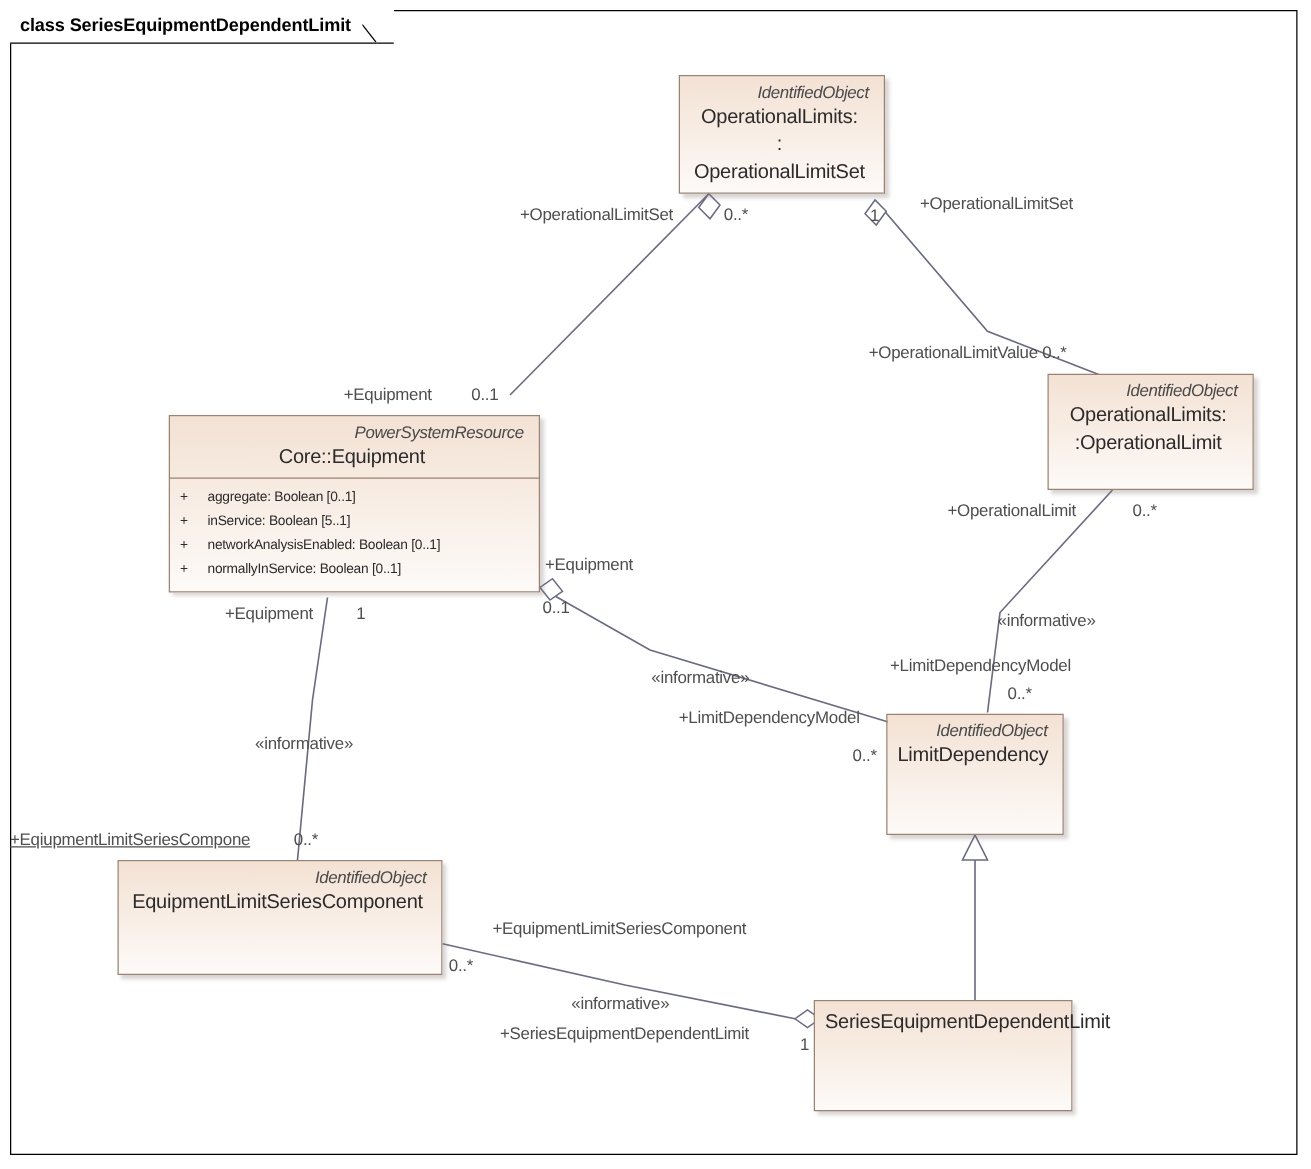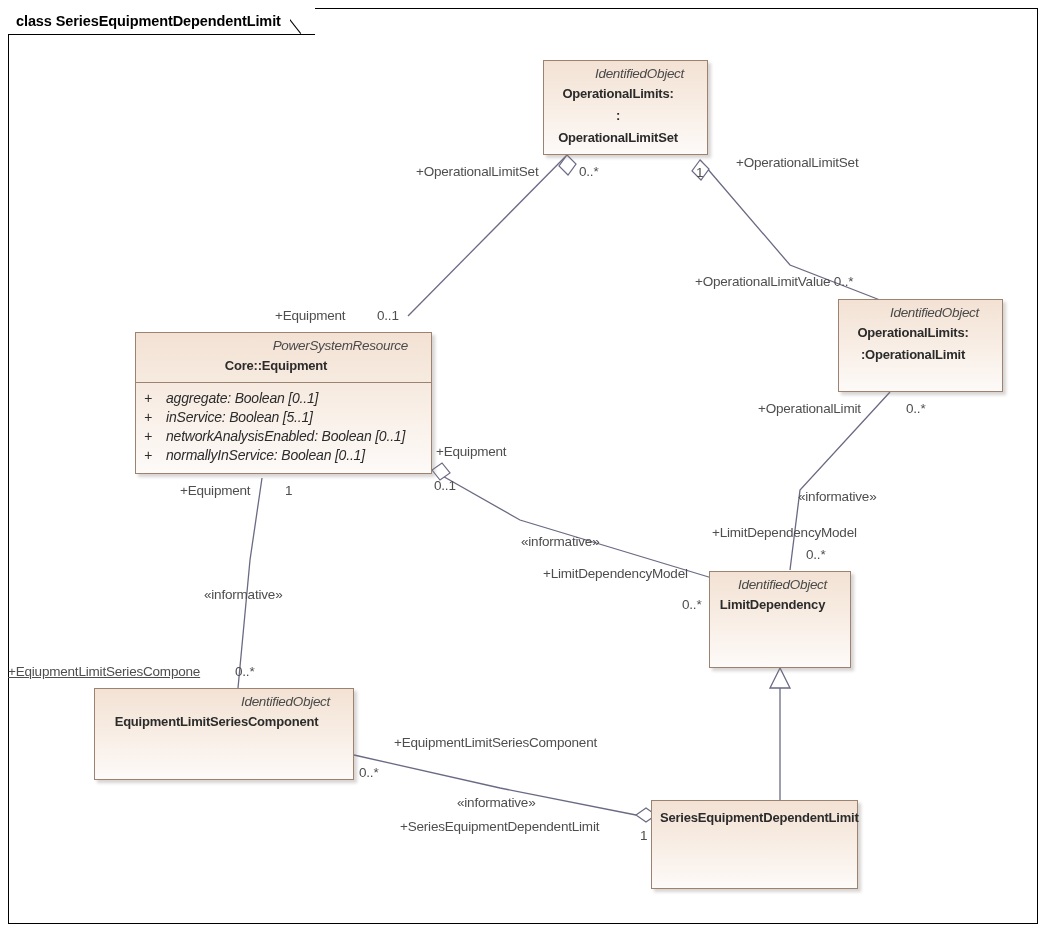--- a/index.html
+++ b/index.html
@@ -88,51 +88,50 @@
   
   .uml-class {
     position: absolute;
     box-sizing: border-box;
     border: 1px solid #9b8271;
     background: linear-gradient(to bottom, #f3e2d4 0%, #f7ebe1 40%, #fdfaf8 100%);
     box-shadow: 3px 3px 3px rgba(130,120,115,0.32);
     z-index: 3;
   }
   .uml-class .hdr {
-    padding: 5px 23px 6px 8px;
+    padding: 5px 12px 6px 8px;
     text-align: center;
   }
   .uml-class .stereo {
     font-style: italic;
     font-size: 13.5px;
     color: #4a4a4a;
     text-align: right;
     line-height: 16px;
     letter-spacing: -0.3px;
     white-space: nowrap;
   }
   .uml-class .cname {
-    font-size: 13px;
-    font-weight: bold;
+    font-size: 16px;
+    font-weight: normal;
     color: #2b2b2b;
     line-height: 21px;
     letter-spacing: -0.2px;
     margin-top: 1px;
   }
   .uml-class .attrs {
     border-top: 1px solid #9b8271;
     padding: 6px 6px 7px 8px;
   }
   .uml-class .attr {
-    font-size: 14px;
+    font-size: 11px;
     color: #2b2b2b;
     line-height: 19px;
     white-space: nowrap;
     letter-spacing: -0.2px;
-    font-style: italic;
   }
   .uml-class .attr .vis {
     display: inline-block;
     width: 22px;
     color: #2b2b2b;
   }
 
   
   .lbl {
     position: absolute;

